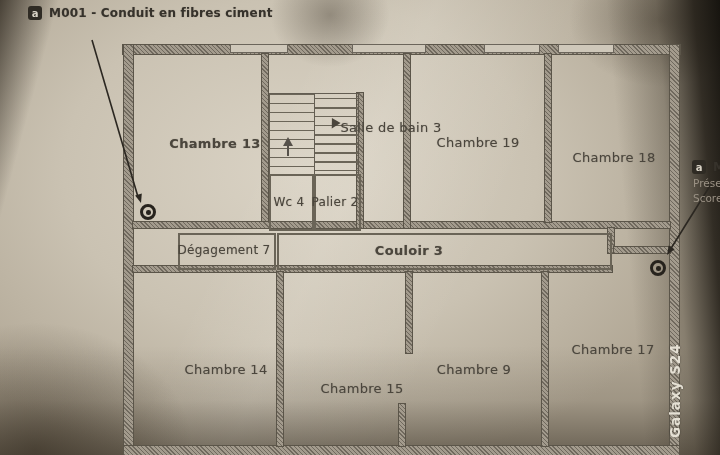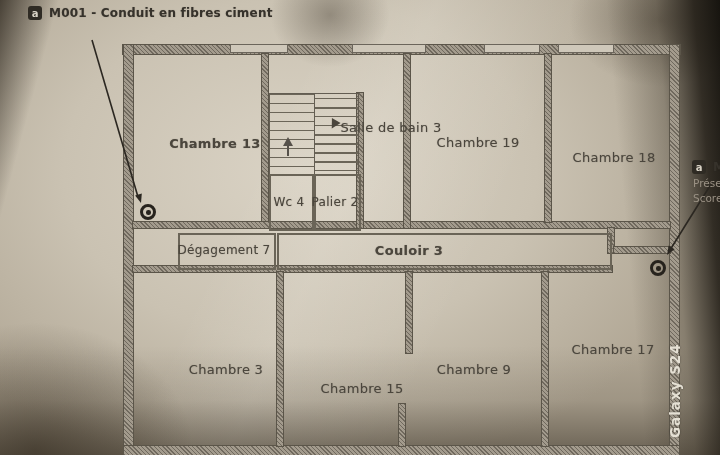--- a/index.html
+++ b/index.html
@@ -129,21 +129,21 @@
     <div class="sdb-pointer"></div>
 
     <div class="lbl l-c13">Chambre 13</div>
     <div class="lbl l-sdb">Salle de bain 3</div>
     <div class="lbl l-c19">Chambre 19</div>
     <div class="lbl l-c18">Chambre 18</div>
     <div class="lbl sm l-wc4">Wc 4</div>
     <div class="lbl sm l-pal">Palier 2</div>
     <div class="lbl sm l-deg">Dégagement 7</div>
     <div class="lbl l-coul">Couloir 3</div>
-    <div class="lbl l-c14">Chambre 3</div>
+    <div class="lbl l-c14">Chambre 14</div>
     <div class="lbl l-c15">Chambre 15</div>
     <div class="lbl l-c16">Chambre 9</div>
     <div class="lbl l-c17">Chambre 17</div>
   </div>
 
   <svg class="arrows" width="720" height="455" viewBox="0 0 720 455">
     <g>
       <line x1="92" y1="40" x2="138" y2="197" stroke="#2b2721" stroke-width="1.6"></line>
       <polygon points="141,203 135.1,195.4 141.8,193.4" fill="#2b2721"></polygon>
     </g>

